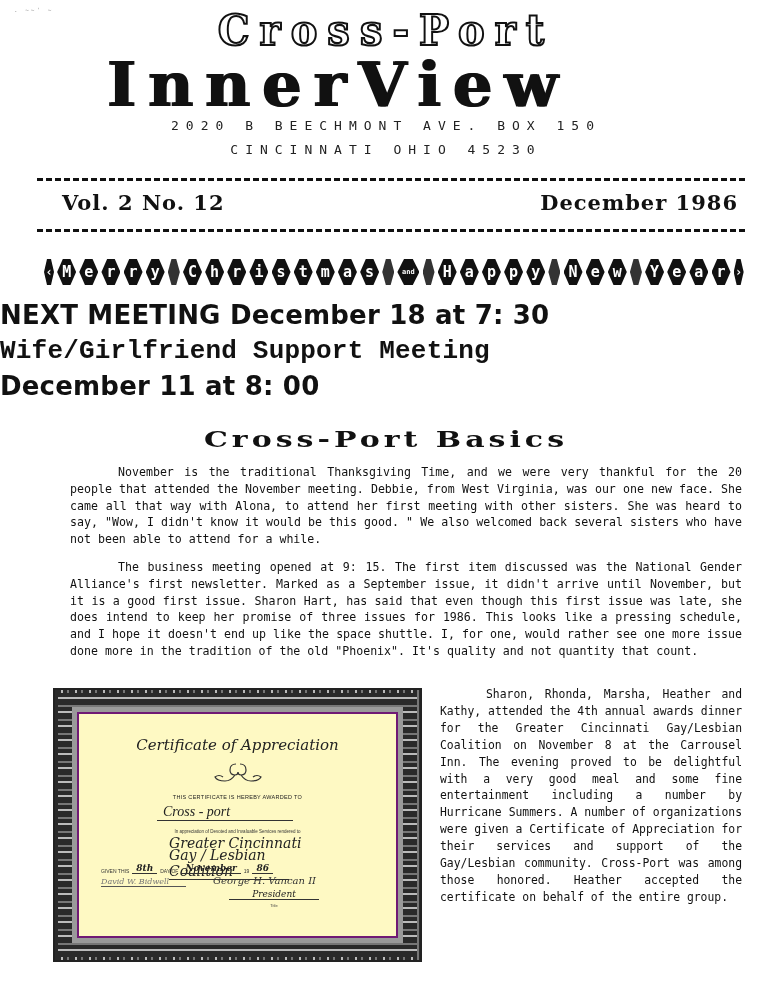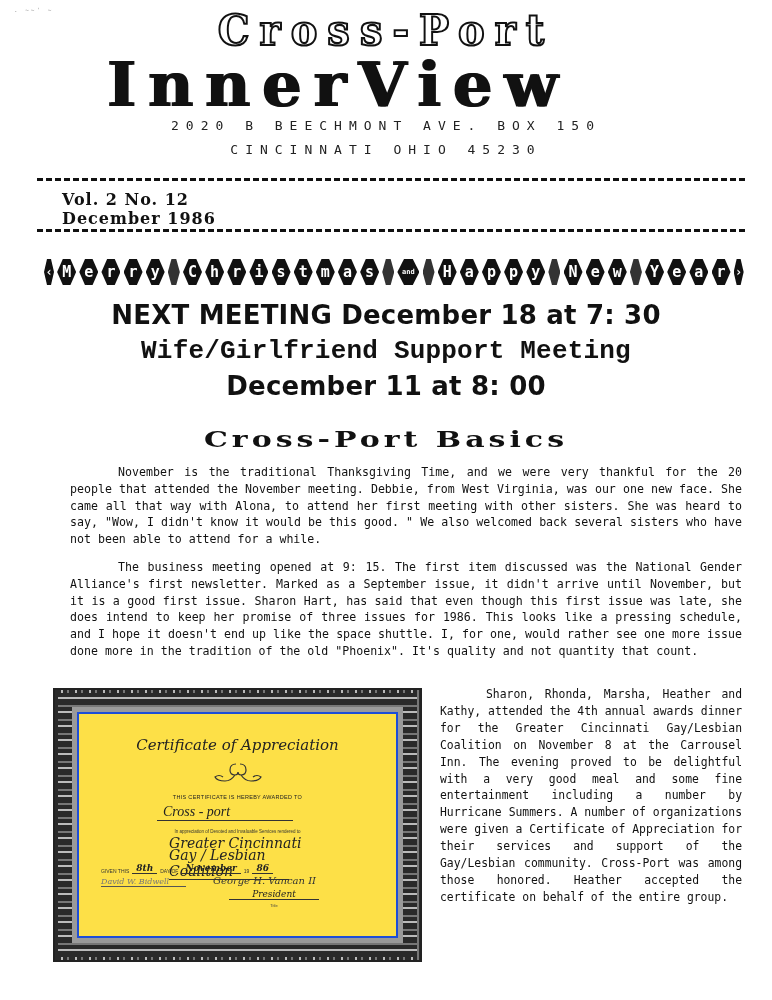--- a/index.html
+++ b/index.html
@@ -43,42 +43,42 @@
     left: 37px; width: 708px; height: 0;
     border-top: 3px dashed #111;
   }
   .rule.r1 { top: 178px; }
   .rule.r2 { top: 229px; }
 
   .volline {
     left: 62px; width: 676px; top: 190px;
     display: flex; justify-content: space-between;
     font-family: "DejaVu Serif", "Liberation Serif", serif;
-    font-size: 16px; font-weight: bold; color: #111; letter-spacing: 1px; flex-direction: column;
+    font-size: 21px; font-weight: bold; color: #111; letter-spacing: 1px;
   }
 
   
   .banner {
     left: 44px; width: 700px; top: 257px; height: 30px;
     display: flex; align-items: center; justify-content: space-between;
   }
   .hex {
     width: 19px; height: 26px; background: #111;
     clip-path: polygon(30% 0, 70% 0, 100% 50%, 70% 100%, 30% 100%, 0 50%);
     display: flex; align-items: center; justify-content: center;
     color: #fff; font-family: "DejaVu Sans Mono", monospace; font-weight: bold;
     font-size: 15px; position: relative;
   }
   .hex.sp { width: 12px; background: #333; }
   .hex.end { width: 10px; font-size: 12px; }
   .hex.small { font-size: 7px; width: 22px; }
 
   
   .meet {
-    left: 0; width: 772px; text-align: center;
+    left: 0; width: 772px; 
     font-family: "DejaVu Sans", "Liberation Sans", sans-serif;
     font-weight: bold; font-size: 26px; color: #111; letter-spacing: 0.2px;
   }
   .meet.m1 { top: 300px; }
   .meet.m2 { top: 336px; font-family: Liberation Mono, monospace; }
   .meet.m3 { top: 371px; }
 
   .section-title {
     left: 0; width: 772px; top: 422px; text-align: center;
     font-family: "DejaVu Serif", "Liberation Serif", serif;
@@ -114,21 +114,21 @@
     background:
       repeating-linear-gradient(0deg, #2a2a2a 0 6px, #bbb 6px 8px, #2a2a2a 8px 12px, #777 12px 14px);
     padding: 14px;
   }
   .cert-inner-frame {
     width: 100%; height: 100%; box-sizing: border-box;
     background: #9a9a9a; padding: 5px;
   }
   .cert-paper {
     width: 100%; height: 100%; box-sizing: border-box;
-    background: #fde047; border: 2px solid #1d4ed8; position: relative;
+    background: #fef9c3; border: 2px solid #701a75; position: relative;
   }
   .cert-title {
     position: absolute; left: 0; right: 0; top: 22px; text-align: center;
     font-family: "DejaVu Serif", "Liberation Serif", serif; font-style: italic;
     font-size: 15px; color: #222;
   }
   .cert-flourish {
     position: absolute; left: 0; right: 0; top: 46px; text-align: center;
     font-size: 20px; color: #333; letter-spacing: -2px;
   }

